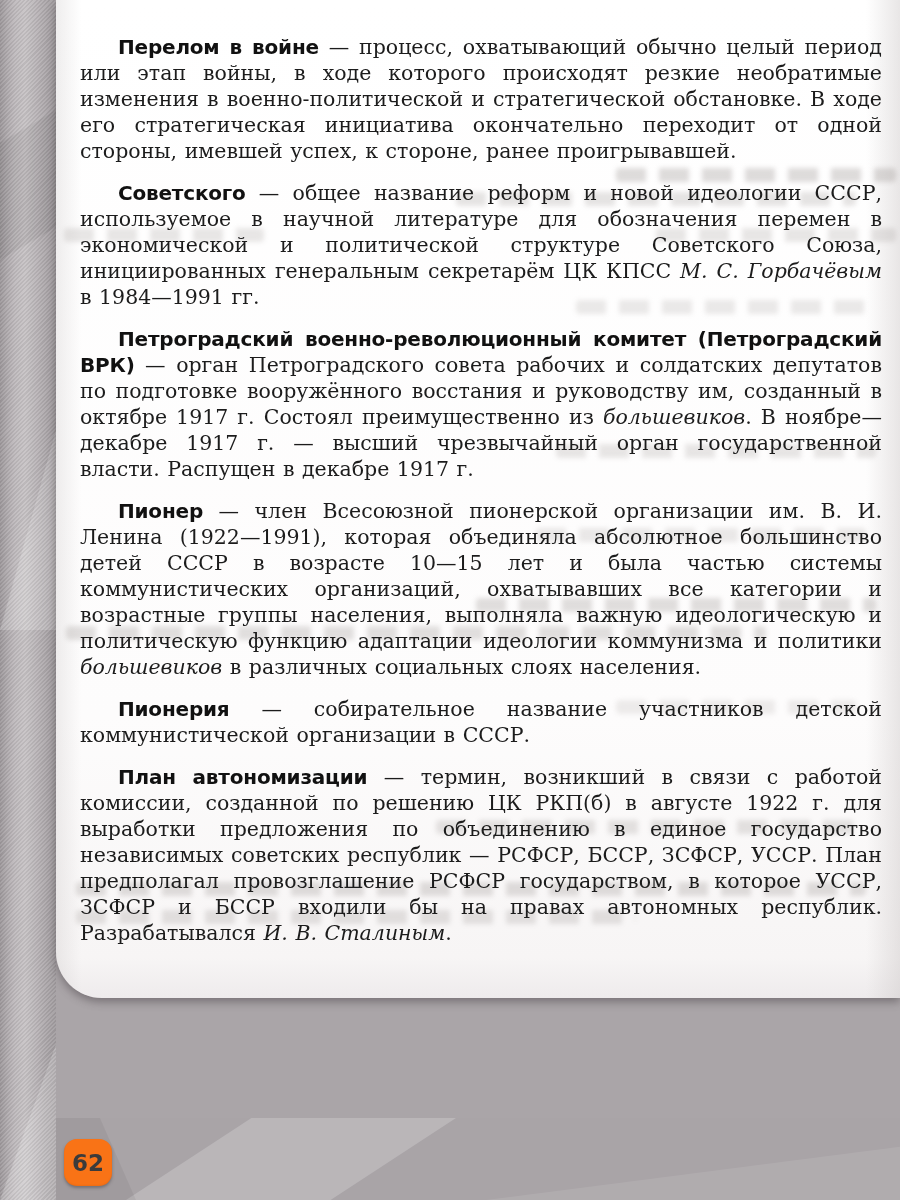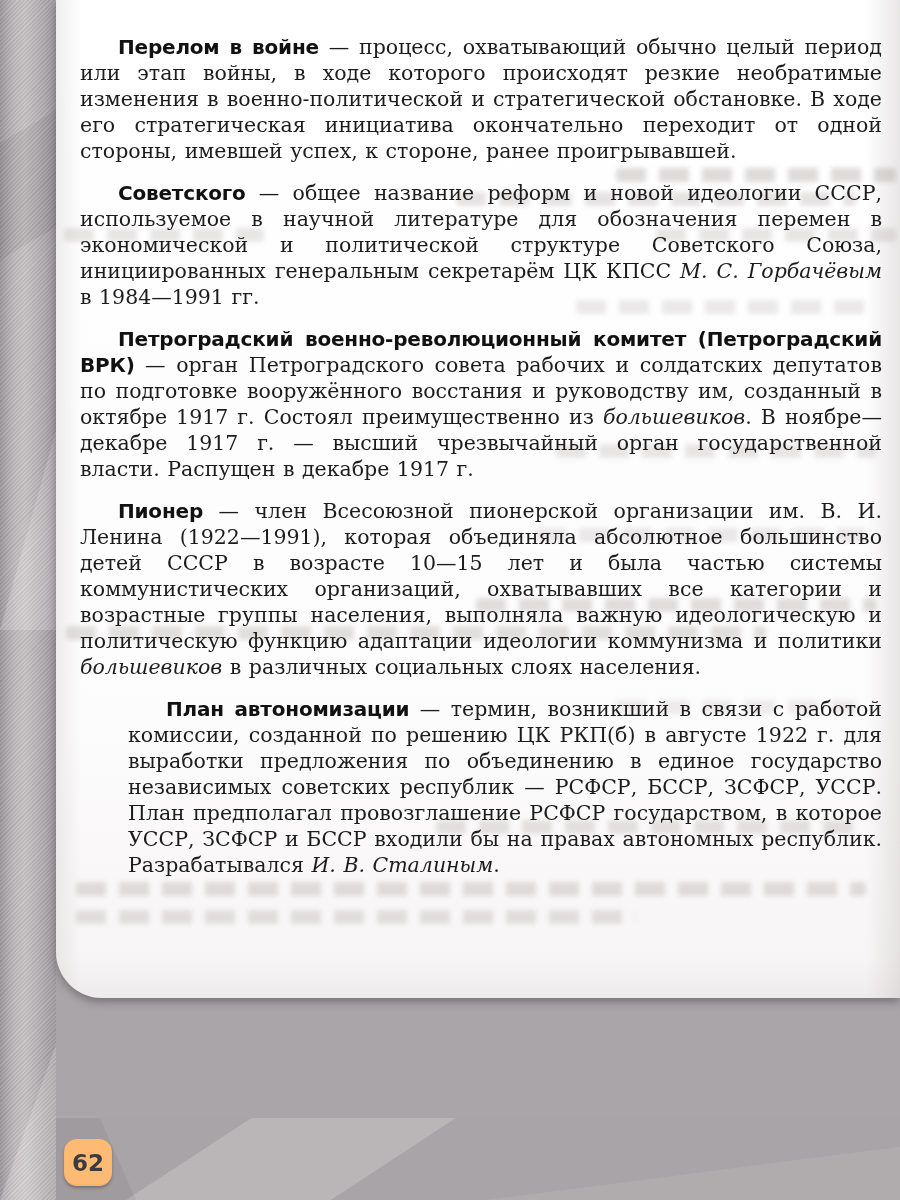--- a/index.html
+++ b/index.html
@@ -71,34 +71,34 @@
     color: #1c1c1c;
   }
   p.entry {
     margin: 0 0 16px 0;
     font-size: 20.5px;
     line-height: 26px;
     text-align: justify;
     text-indent: 38px;
     word-spacing: 1px;
   }
-  p.entry:last-child { margin-bottom: 0; margin-left: 48px; }
+  p.entry:last-child { margin-bottom: 0; }
   .term {
     font-family: "DejaVu Sans", sans-serif;
     font-weight: 700;
     font-size: 20px;
     letter-spacing: -0.2px;
     color: #111;
   }
   .it { }
 
   
   .badge {
     position: absolute; left: 64px; top: 1139px; width: 48px; height: 47px;
-    background: #fdba74;
+    background: #f97316;
     border-radius: 13px;
     box-shadow: 0 2px 3px rgba(78,72,76,.5), inset 0 -1px 2px rgba(0,0,0,.06);
     display: flex; align-items: center; justify-content: center;
     font-family: "DejaVu Sans", sans-serif;
     font-weight: 700; font-size: 23px; color: #3b3b3b;
   }
 </style>
 </head>
 <body>
 
@@ -129,19 +129,20 @@
   <div class="ghost" style="top:820px; left:380px; width:430px; opacity:.42"></div>
   <div class="ghost" style="top:882px; left:20px;  width:790px; opacity:.48"></div>
   <div class="ghost" style="top:910px; left:20px;  width:560px; opacity:.42"></div>
   <div class="ghost" style="top:1084px; left:500px; width:320px; opacity:.5"></div>
 
   <div class="content">
       <p class="entry"><b class="term">Перелом в войне</b><span class="def"> — процесс, охватывающий обычно целый период или этап войны, в ходе которого происходят резкие необратимые изменения в военно-политической и стратегической обстановке. В ходе его стратегическая инициатива окончательно переходит от одной стороны, имевшей успех, к стороне, ранее проигрывавшей.</span></p>
       <p class="entry"><b class="term">Советского</b><span class="def"> — общее название реформ и новой идеологии СССР, используемое в научной литературе для обозначения перемен в экономической и политической структуре Советского Союза, инициированных генеральным секретарём ЦК КПСС </span><i class="it">М. С. Горбачёвым</i><span class="def"> в 1984—1991 гг.</span></p>
       <p class="entry"><b class="term">Петроградский военно-революционный комитет (Петроградский ВРК)</b><span class="def"> — орган Петроградского совета рабочих и солдатских депутатов по подготовке вооружённого восстания и руководству им, созданный в октябре 1917 г. Состоял преимущественно из </span><i class="it">большевиков</i><span class="def">. В ноябре—декабре 1917 г. — высший чрезвычайный орган государственной власти. Распущен в декабре 1917 г.</span></p>
       <p class="entry"><b class="term">Пионер</b><span class="def"> — член Всесоюзной пионерской организации им. В. И. Ленина (1922—1991), которая объединяла абсолютное большинство детей СССР в возрасте 10—15 лет и была частью системы коммунистических организаций, охватывавших все категории и возрастные группы населения, выполняла важную идеологическую и политическую функцию адаптации идеологии коммунизма и политики </span><i class="it">большевиков</i><span class="def"> в различных социальных слоях населения.</span></p>
+      <p class="entry"><b class="term">Пионерия</b><span class="def"> — собирательное название участников детской коммунистической организации в СССР.</span></p>
       <p class="entry"><b class="term">План автономизации</b><span class="def"> — термин, возникший в связи с работой комиссии, созданной по решению ЦК РКП(б) в августе 1922 г. для выработки предложения по объединению в единое государство независимых советских республик — РСФСР, БССР, ЗСФСР, УССР. План предполагал провозглашение РСФСР государством, в которое УССР, ЗСФСР и БССР входили бы на правах автономных республик. Разрабатывался </span><i class="it">И. В. Сталиным</i><span class="def">.</span></p>
     </div>
 </div>
 
 <div class="badge">
   <span>62</span>
 </div>
 
 </body></html>

